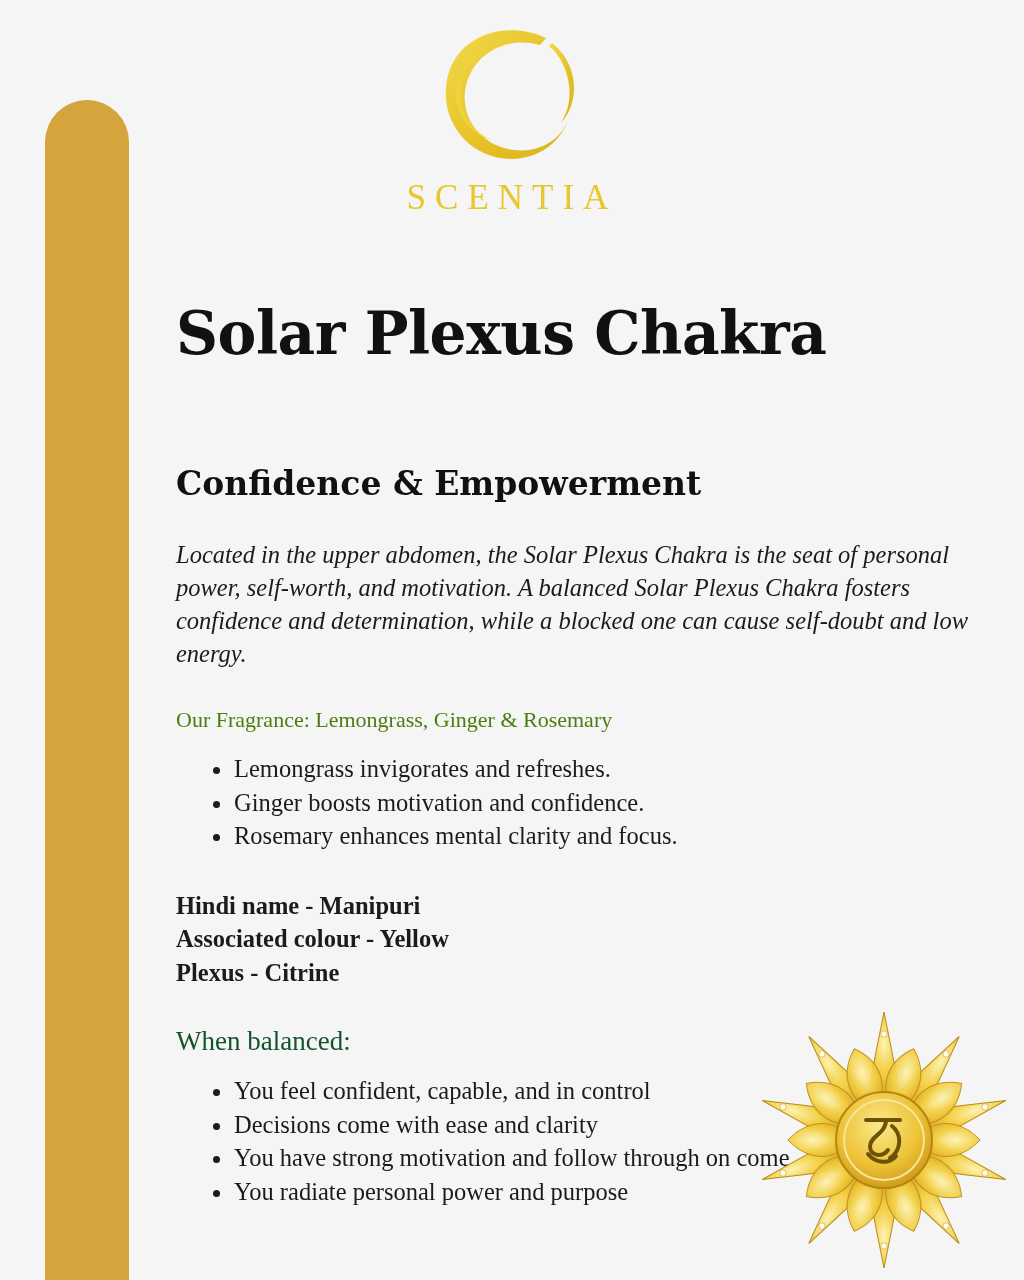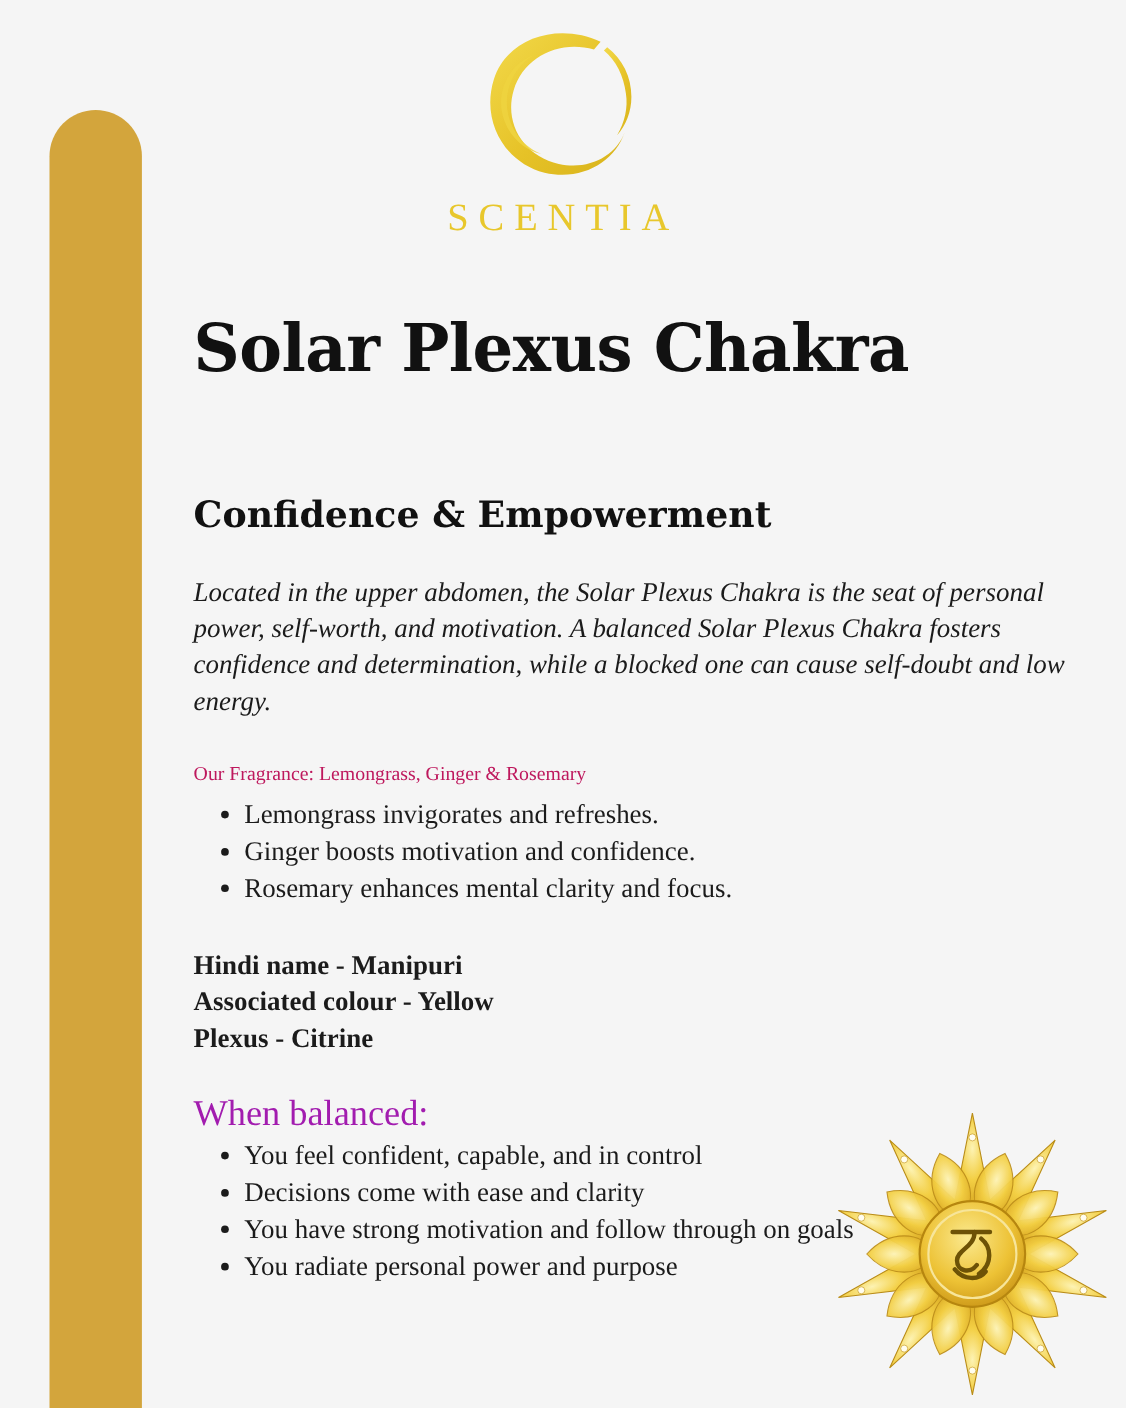--- a/index.html
+++ b/index.html
@@ -63,21 +63,21 @@
     font-size: 13px;
     letter-spacing: 3.1px;
     color: #e3c84f;
     margin-top: 6px;
   }
 
   
   .content {
     position: absolute;
     left: 176px;
-    top: 284px;
+    top: 300px;
     width: 820px;
   }
 
   h1.title {
     font-family: "DejaVu Serif", serif;
     font-weight: 700;
     font-size: 60px;
     line-height: 66px;
     letter-spacing: -0.5px;
     margin: 0;
@@ -100,28 +100,28 @@
     font-size: 24.5px;
     line-height: 33px;
     color: #1b1b1b;
     margin: 34px 0 0 0;
     max-width: 815px;
     font-style: italic;
   }
 
   .fragrance-intro {
     font-family: "Liberation Serif", serif;
-    font-size: 18px;
+    font-size: 22px;
     line-height: 33px;
-    color: #be185d;
+    color: #4d7c0f;
     margin: 33px 0 0 0;
   }
 
   ul.bullets {
-    margin: 4px;
+    margin: 16px;
     padding-left: 42px;
     list-style: disc;
   }
   ul.bullets li {
     font-family: "Liberation Serif", serif;
     font-size: 24.5px;
     line-height: 33.5px;
     color: #1b1b1b;
   }
 
@@ -131,23 +131,23 @@
   }
   .facts div {
     font-family: "Liberation Serif", serif;
     font-size: 24.5px;
     line-height: 33.5px;
     color: #1b1b1b;
   }
 
   .balanced-heading {
     font-family: "Liberation Serif", serif;
-    font-size: 33px;
+    font-size: 27px;
     line-height: 33px;
-    color: #a21caf;
+    color: #14532d;
     margin: 36px 0 0 0;
   }
 
   
   .emblem {
     position: absolute;
     right: 6px;
     bottom: 6px;
     width: 268px;
     height: 268px;
@@ -197,21 +197,21 @@
     <div class="facts">
       <div>Hindi name - Manipuri</div>
       <div>Associated colour - Yellow</div>
       <div>Plexus - Citrine</div>
     </div>
 
     <div class="balanced-heading">When balanced:</div>
     <ul class="bullets">
       <li>You feel confident, capable, and in control</li>
       <li>Decisions come with ease and clarity</li>
-      <li>You have strong motivation and follow through on goals</li>
+      <li>You have strong motivation and follow through on come</li>
       <li>You radiate personal power and purpose</li>
     </ul>
 
   </div>
 
   <div class="emblem">
     <svg width="268" height="268" viewBox="0 0 268 268" xmlns="http://www.w3.org/2000/svg">
       <defs>
         <radialGradient id="petalGrad" cx="50%" cy="40%" r="65%">
           <stop offset="0%" stop-color="#fdf3b4"></stop>

